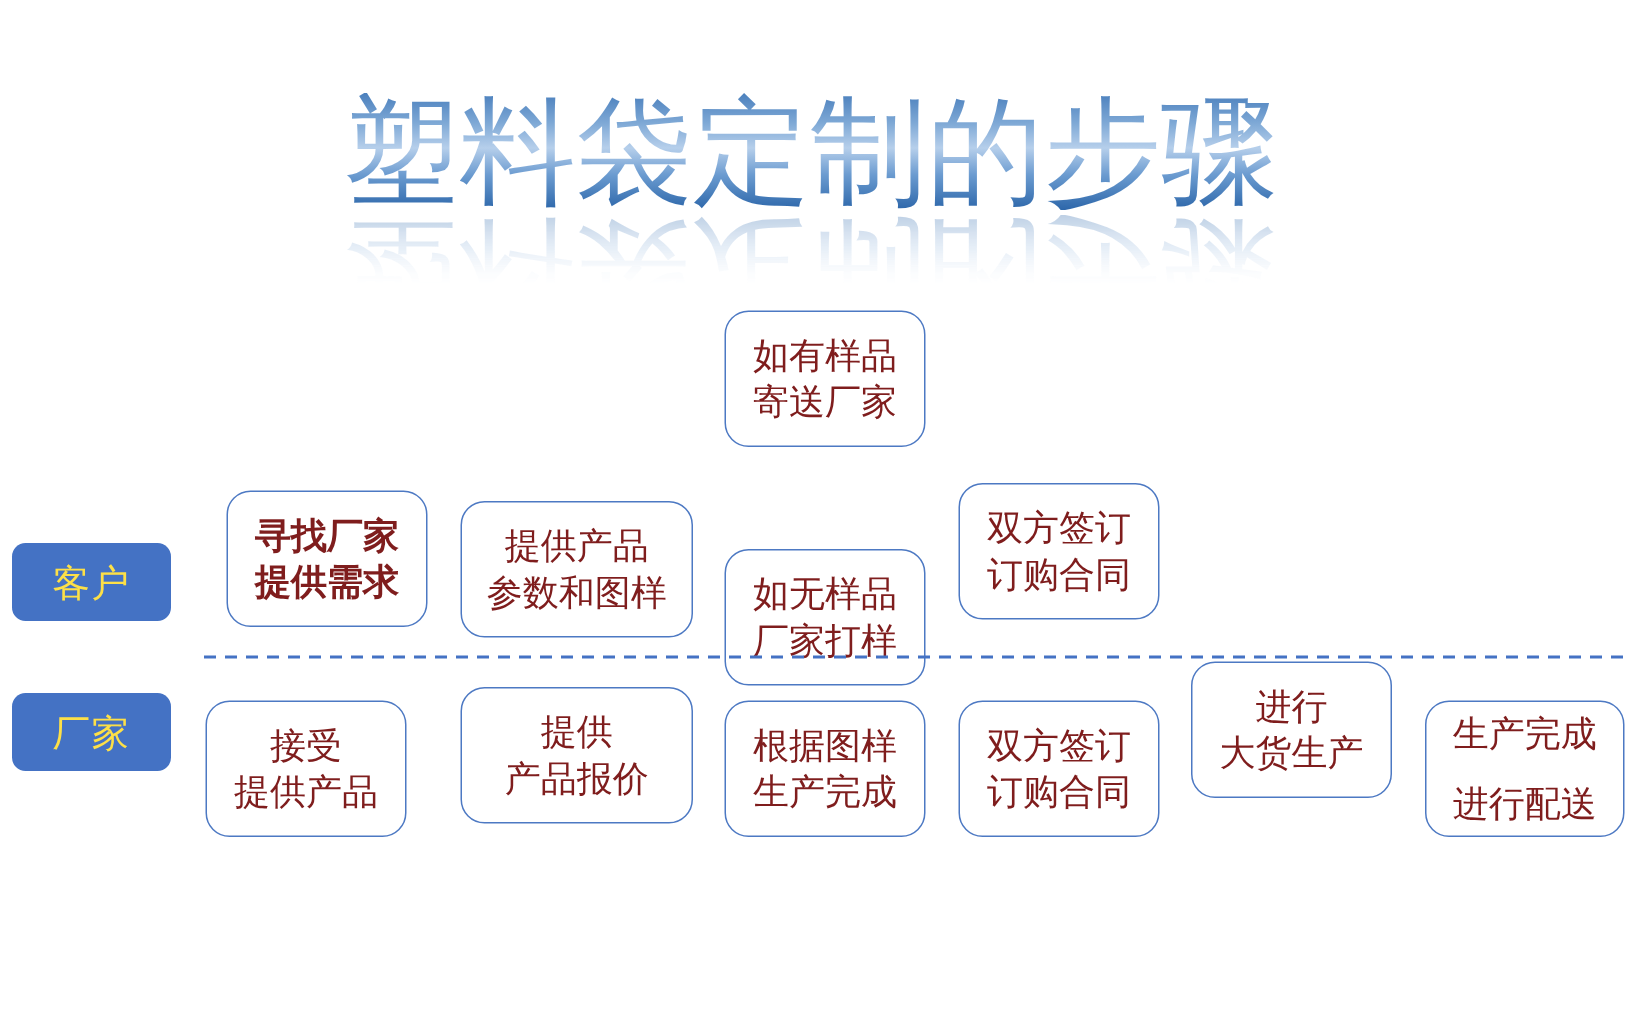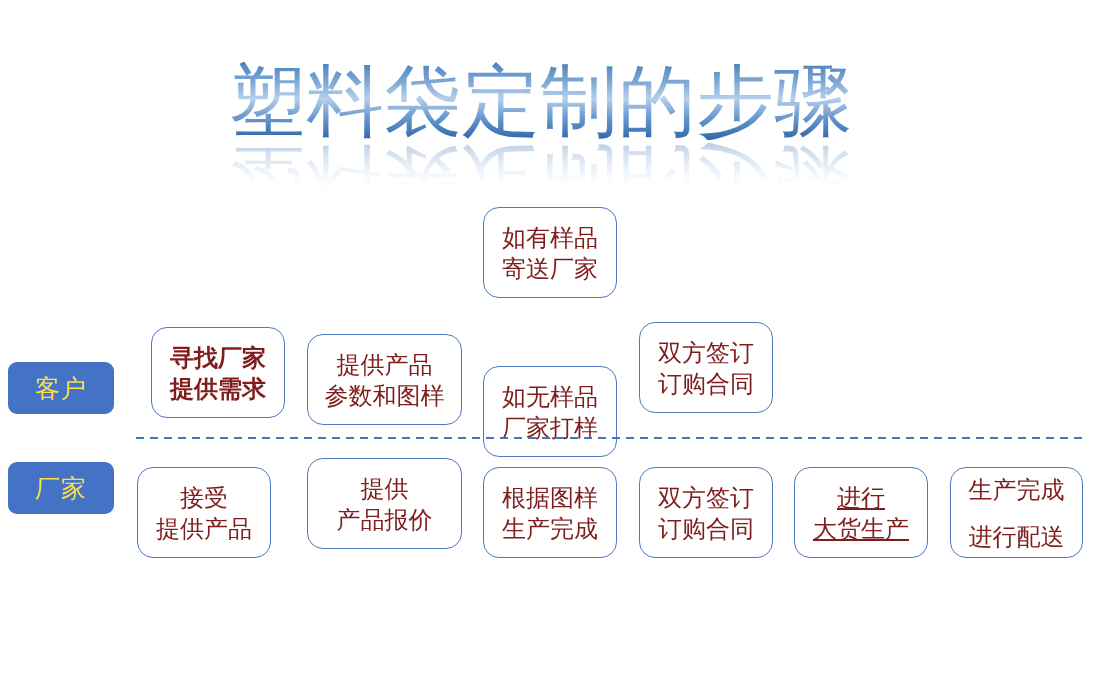--- a/index.html
+++ b/index.html
@@ -87,21 +87,21 @@
 
   .c1{left:151px;top:327px;font-weight:bold;}
   .c2{left:307px;top:334px;}
   .c3{left:483px;top:322px;margin-top:44px;}
   .c4{left:639px;top:322px;}
 
   .f1{left:137px;top:467px;}
   .f2{left:307px;top:458px;}
   .f3{left:483px;top:467px;}
   .f4{left:639px;top:467px;}
-  .f5{left:794px;top:467px;text-decoration:underline;}
+  .f5{left:794px;top:441px;}
   .f6{left:950px;top:467px;gap:16px;}
 </style>
 </head>
 <body>
 
 <div class="slide">
 
   <div class="title-block">
     <div class="title-text">塑料袋定制的步骤</div>
     <div class="title-reflection-clip">

